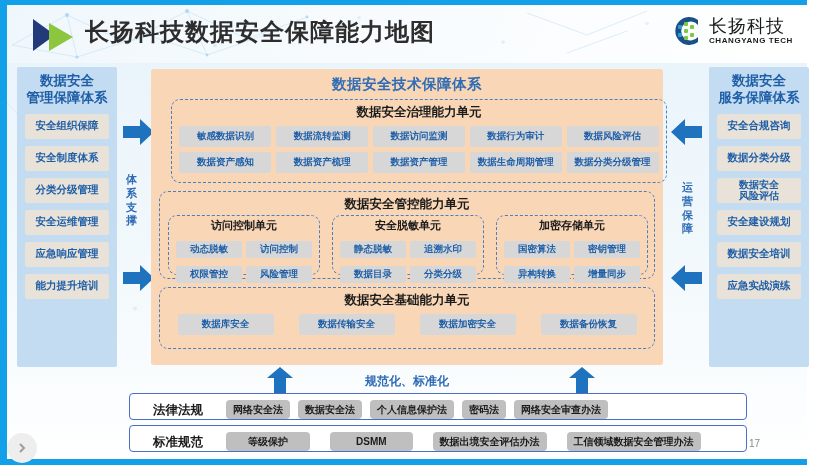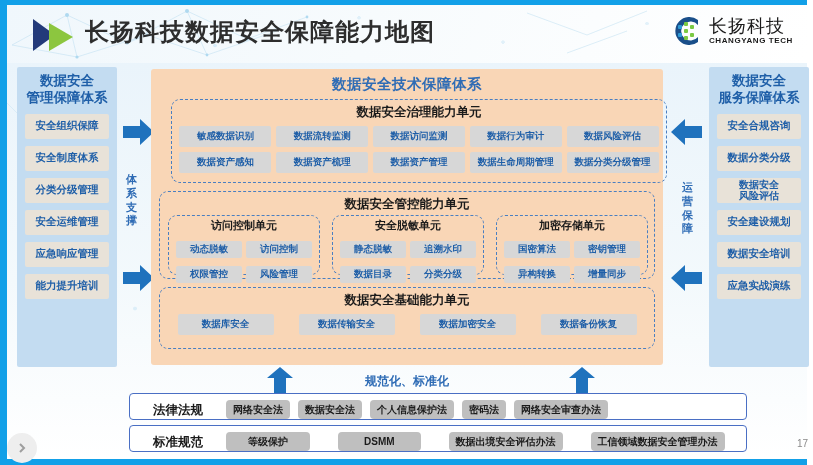--- a/index.html
+++ b/index.html
@@ -155,21 +155,21 @@
     display:flex;align-items:center;justify-content:center;
     font-size:10px;font-weight:bold;color:#1b1b1b;padding:0 7px;white-space:nowrap;
   }
 
   
   .nav-circle{
     position:absolute;left:0px;top:428px;width:30px;height:30px;border-radius:50%;
     background:#eeeeee;display:flex;align-items:center;justify-content:center;
   }
   .page-num{
-    position:absolute;left:742px;top:433px;font-size:10px;color:#8a8a8a;margin-left:48px;
+    position:absolute;left:742px;top:433px;font-size:10px;color:#8a8a8a;
   }
 </style>
 </head>
 <body>
 
 <div class="slide">
 
   <div class="header">
     <svg class="netlines" viewBox="0 0 800 58" preserveAspectRatio="none">
       <g stroke="#a9d4ec" stroke-width="0.7" fill="none">
@@ -371,21 +371,21 @@
       <div class="law-chip">网络安全法</div>
       <div class="law-chip">数据安全法</div>
       <div class="law-chip">个人信息保护法</div>
       <div class="law-chip">密码法</div>
       <div class="law-chip">网络安全审查办法</div>
     </div>
   </div>
 
   <div class="law-box" id="std-row">
     <div class="law-head">标准规范</div>
-    <div class="law-items" style="gap:28px">
+    <div class="law-items" style="gap:20px">
       <div class="law-chip" style="padding:0 22px">等级保护</div>
       <div class="law-chip" style="padding:0 26px">DSMM</div>
       <div class="law-chip">数据出境安全评估办法</div>
       <div class="law-chip">工信领域数据安全管理办法</div>
     </div>
   </div>
 
   <div class="nav-circle">
     <svg width="12" height="12" viewBox="0 0 12 12">
       <polyline points="4,2 8,6 4,10" fill="none" stroke="#9e9e9e" stroke-width="2"></polyline>

